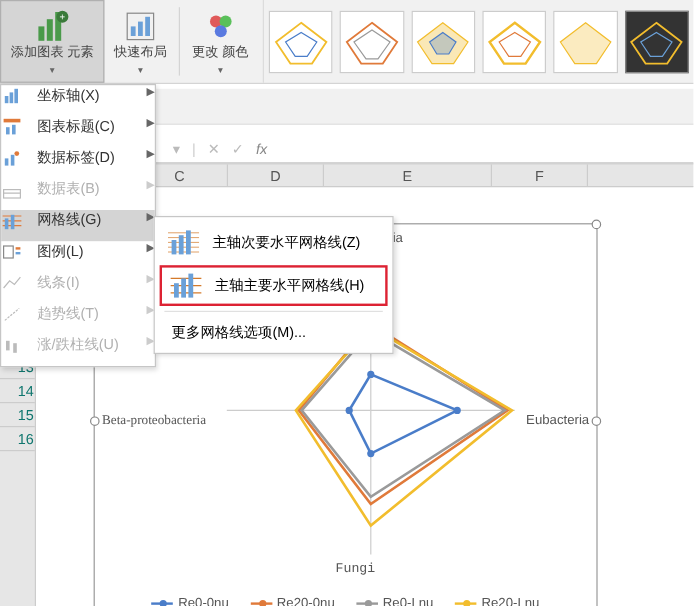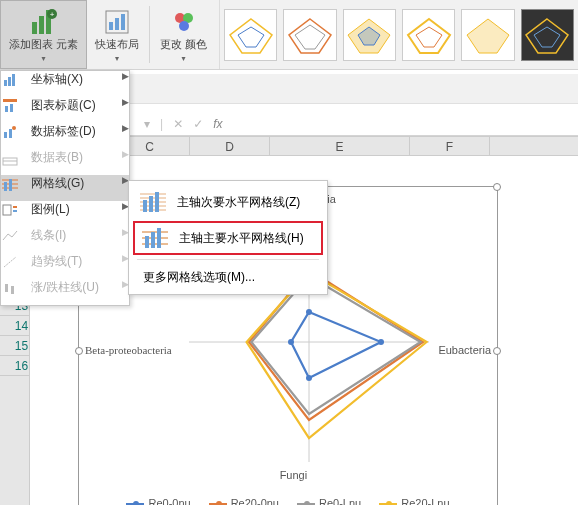--- a/index.html
+++ b/index.html
@@ -323,21 +323,21 @@
           <circle cx="302" cy="155" r="3" fill="#4a7dc9"></circle>
           <circle cx="230" cy="191" r="3" fill="#4a7dc9"></circle>
           <circle cx="212" cy="155" r="3" fill="#4a7dc9"></circle>
           <polygon points="230,83 344,155 230,233 170,155" fill="none" stroke="#e07a3a" stroke-width="2.2"></polygon>
           <polygon points="230,89 341.6,155 230,227 172.4,155" fill="none" stroke="#9a9a9a" stroke-width="2.2"></polygon>
           <polygon points="230,85.4 347.6,155 230,251 167.6,155" fill="none" stroke="#f2bd2d" stroke-width="2.2"></polygon>
         </svg>
 
       <div class="chart-label" style="top:6px; left:55%;">cteria</div>
       <div class="chart-label" style="top:48%; right:6px;">Eubacteria</div>
-      <div class="chart-label" style="bottom:34px; left:48%;">Fungi</div>
+      <div class="chart-label" style="bottom:34px; left:48%;font-family:Liberation Mono, monospace;">Fungi</div>
       <div class="chart-label" style="top:48%; left:6px;font-family:Liberation Serif, serif;">Beta-proteobacteria</div>
 
       <div class="legend" id="legend">
           <span><span class="sw" style="background:#4a7dc9"></span>Re0-0nu</span>
           <span><span class="sw" style="background:#e07a3a"></span>Re20-0nu</span>
           <span><span class="sw" style="background:#9a9a9a"></span>Re0-Lnu</span>
           <span><span class="sw" style="background:#f2bd2d"></span>Re20-Lnu</span>
         </div>
     </div>
 

